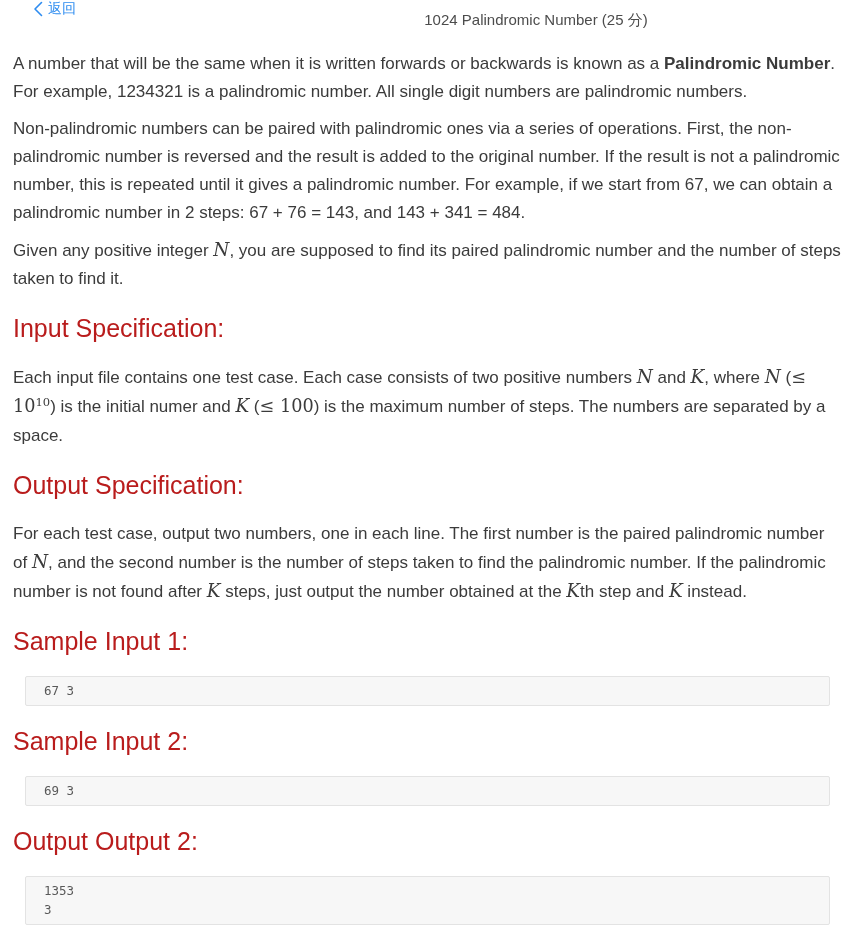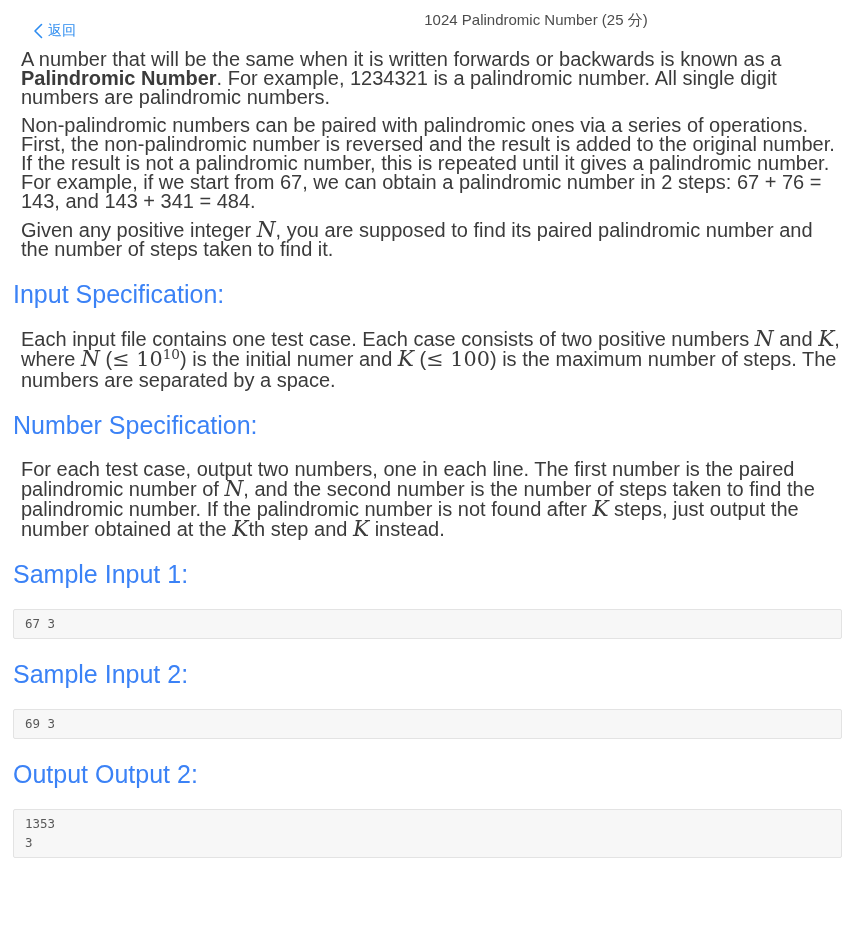--- a/index.html
+++ b/index.html
@@ -6,44 +6,44 @@
   html, body { background: #ffffff; }
   body {
     width: 855px; height: 934px; overflow: hidden;
     font-family: "Liberation Sans", "DejaVu Sans", sans-serif;
     color: #3b3b3b;
   }
 
   
   .topbar {
     position: relative; height: 40px;
-    display: flex; align-items: flex-end;
+    display: flex; align-items: flex-start;
     padding: 0 0 0 33px; background: #ffffff;
   }
   .back-link {
     display: inline-flex; align-items: center; gap: 5px;
     color: #2d8cf0; text-decoration: none; font-size: 14px; cursor: pointer;
   }
   .back-icon { display: block; }
   .page-title {
     position: absolute; left: 536px; top: 50%;
     transform: translate(-50%, -50%);
     font-size: 15px; font-weight: normal; color: #4c4c4c; white-space: nowrap;
   }
 
   
   .content { padding: 10px 13px 0 13px; }
-  .para { font-size: 20px; line-height: 19px; margin: 0 0 9px 8px; }
+  .para { font-size: 17px; line-height: 28px; margin: 0 0 9px 0; }
   h2 {
-    font-size: 25px; font-weight: 400; color: #3b82f6;
+    font-size: 25px; font-weight: 400; color: #b91c1c;
     line-height: 29px; margin: 21px 0 20px 0;
   }
   .code {
     background: #f7f7f7; border: 1px solid #e3e3e3; border-radius: 2px;
-    padding: 4px 11px 5px 11px; margin: 0;
+    padding: 4px 11px 5px 18px; margin: 12px;
     font-family: "DejaVu Sans Mono", "Liberation Mono", monospace;
     font-size: 12.5px; line-height: 19px; color: #595959; white-space: pre;
   }
 
   
   .seg-b { font-weight: bold; }
   .seg-m  { font-family: "DejaVu Serif", "Liberation Serif", serif; font-style: italic; font-size: 1.08em; }
   .seg-mn { font-family: "DejaVu Serif", "Liberation Serif", serif; font-size: 1.04em; }
   .seg-msup {
     font-family: "DejaVu Serif", "Liberation Serif", serif;
@@ -64,21 +64,21 @@
 </header>
 
 <main class="content">
   <p class="para"><span>A number that will be the same when it is written forwards or backwards is known as a </span><span class="seg-b">Palindromic Number</span><span>. For example, 1234321 is a palindromic number. All single digit numbers are palindromic numbers.</span></p>
   <p class="para"><span>Non-palindromic numbers can be paired with palindromic ones via a series of operations. First, the non-palindromic number is reversed and the result is added to the original number. If the result is not a palindromic number, this is repeated until it gives a palindromic number. For example, if we start from 67, we can obtain a palindromic number in 2 steps: 67 + 76 = 143, and 143 + 341 = 484.</span></p>
   <p class="para"><span>Given any positive integer </span><span class="seg-m">N</span><span>, you are supposed to find its paired palindromic number and the number of steps taken to find it.</span></p>
 
   <h2>Input Specification:</h2>
   <p class="para"><span>Each input file contains one test case. Each case consists of two positive numbers </span><span class="seg-m">N</span><span> and </span><span class="seg-m">K</span><span>, where </span><span class="seg-m">N</span><span> (</span><span class="seg-mn">≤ 10</span><span class="seg-msup">10</span><span>) is the initial numer and </span><span class="seg-m">K</span><span> (</span><span class="seg-mn">≤ 100</span><span>) is the maximum number of steps. The numbers are separated by a space.</span></p>
 
-  <h2>Number Specification:</h2>
+  <h2>Output Specification:</h2>
   <p class="para"><span>For each test case, output two numbers, one in each line. The first number is the paired palindromic number of </span><span class="seg-m">N</span><span>, and the second number is the number of steps taken to find the palindromic number. If the palindromic number is not found after </span><span class="seg-m">K</span><span> steps, just output the number obtained at the </span><span class="seg-m">K</span><span>th step and </span><span class="seg-m">K</span><span> instead.</span></p>
 
   <h2>Sample Input 1:</h2>
   <pre class="code">67 3</pre>
 
 
   <h2>Sample Input 2:</h2>
   <pre class="code">69 3</pre>
 
   <h2>Output Output 2:</h2>

